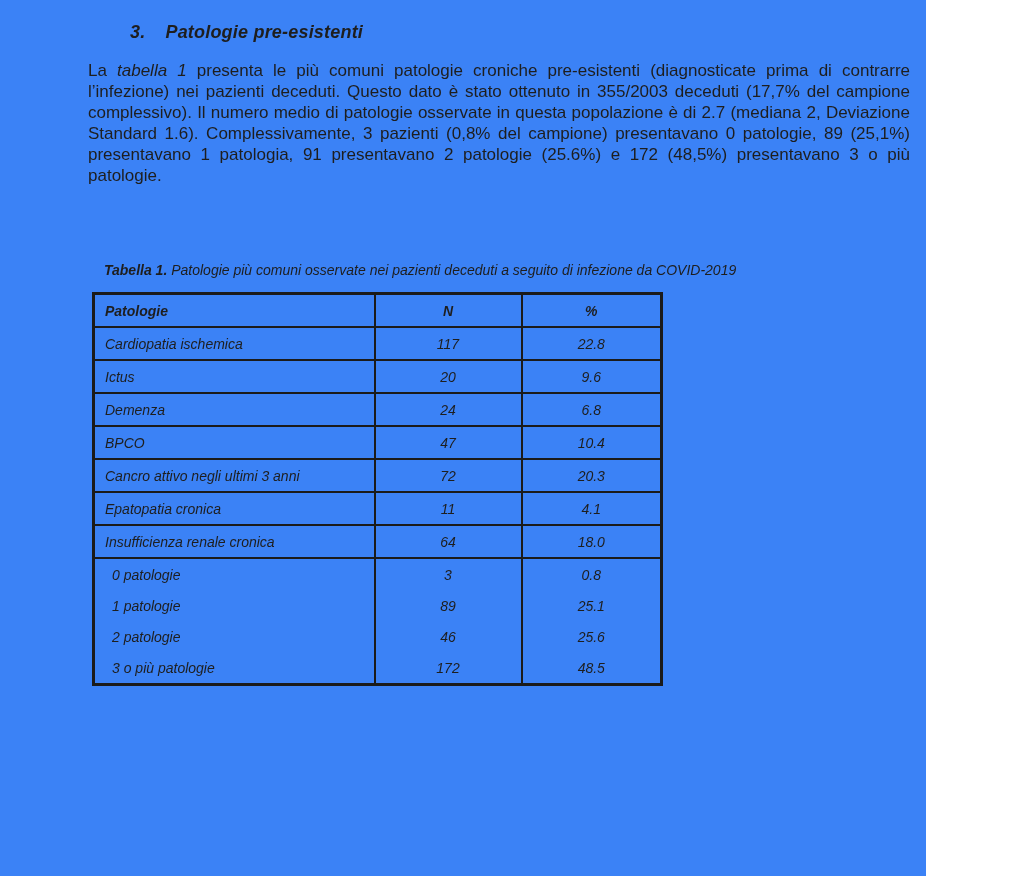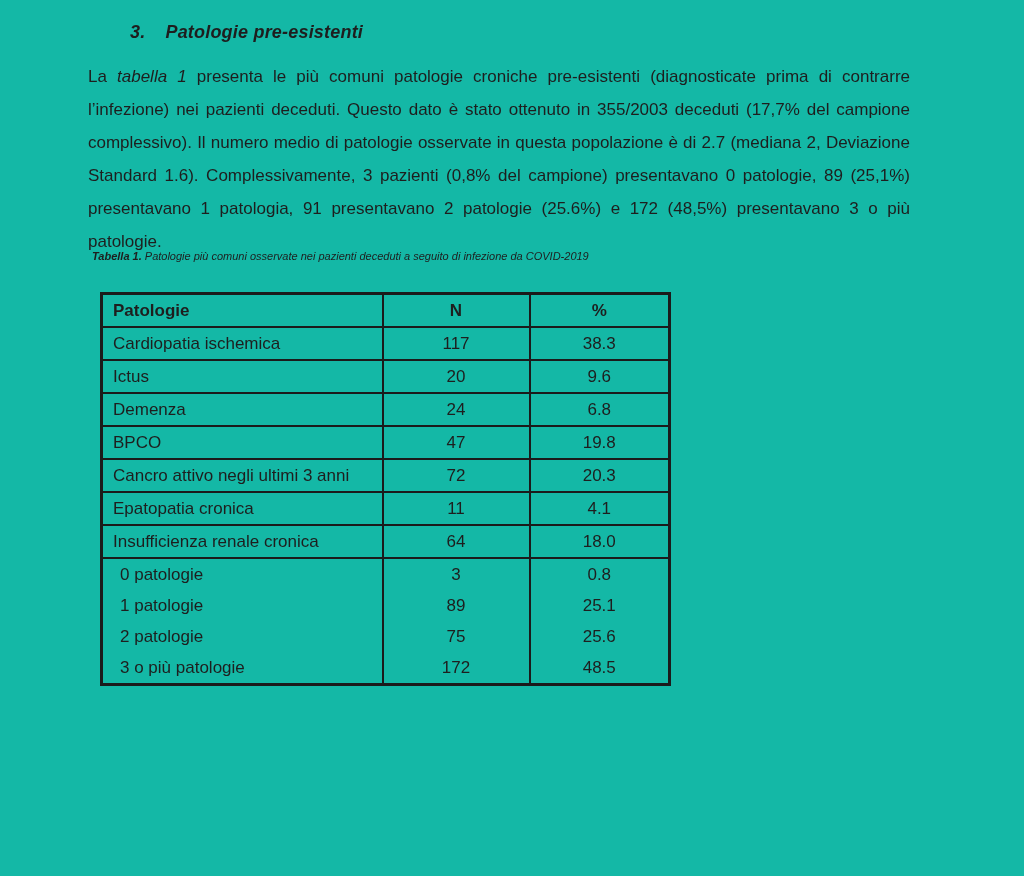--- a/index.html
+++ b/index.html
@@ -2,54 +2,53 @@
 <html><head>
 <meta charset="utf-8">
 <style>
   :root{
     --ink:#1e1e1e;
     --line:#1b1b1b;
   }
   html,body{margin:0;padding:0;background:#ffffff;}
   .page{
     position:relative;
-    width:1024px;height:876px;
-    background:#14b8a6;
+    width:926px;height:876px;
+    background:#3b82f6;
     font-family:"Liberation Sans", sans-serif;
     color:var(--ink);
     overflow:hidden;
   }
   
   .heading{
     position:absolute;top:22px;left:130px;margin:0;
     font-size:18px;font-weight:bold;font-style:italic;
     letter-spacing:.2px;
   }
   .heading .num{display:inline-block;margin-right:20px;}
   
   .intro{
     position:absolute;top:60px;left:88px;width:822px;margin:0;
-    font-size:17px;line-height:33px;
+    font-size:17px;line-height:21px;
     text-align:justify;text-justify:inter-word;
   }
   .intro .it{font-style:italic;}
   
   .caption{
-    position:absolute;top:246px;left:88px;width:900px;margin:4px;
-    font-size:11px;font-style:italic;
+    position:absolute;top:246px;left:88px;width:900px;margin:16px;
+    font-size:14px;font-style:italic;
   }
   .caption .cap-label{font-weight:bold;}
   
   table.tbl{
     position:absolute;top:292px;left:92px;
     width:568px;
     border-collapse:collapse;table-layout:fixed;
-    font-size:17px;color:var(--ink);
+    font-size:14px;font-style:italic;color:var(--ink);
     border:3px solid var(--line);
-    margin-left:8px;
   }
   .tbl th,.tbl td{
     border:2px solid var(--line);
     height:31px;
     padding:0;
     vertical-align:middle;
     font-weight:normal;
     overflow:hidden;white-space:nowrap;
   }
   .tbl .c0{text-align:left;padding-left:10px;}
@@ -87,36 +86,36 @@
       <tr>
         <th class="c0">Patologie</th>
         <th class="c1">N</th>
         <th class="c2">%</th>
       </tr>
     </thead>
     <tbody>
       <tr>
         <td class="c0">Cardiopatia ischemica</td>
         <td class="c1">117</td>
-        <td class="c2">38.3</td>
+        <td class="c2">22.8</td>
       </tr>
       <tr>
         <td class="c0">Ictus</td>
         <td class="c1">20</td>
         <td class="c2">9.6</td>
       </tr>
       <tr>
         <td class="c0">Demenza</td>
         <td class="c1">24</td>
         <td class="c2">6.8</td>
       </tr>
       <tr>
         <td class="c0">BPCO</td>
         <td class="c1">47</td>
-        <td class="c2">19.8</td>
+        <td class="c2">10.4</td>
       </tr>
       <tr>
         <td class="c0">Cancro attivo negli ultimi 3 anni</td>
         <td class="c1">72</td>
         <td class="c2">20.3</td>
       </tr>
       <tr>
         <td class="c0">Epatopatia cronica</td>
         <td class="c1">11</td>
         <td class="c2">4.1</td>
@@ -131,21 +130,21 @@
         <td class="c1">3</td>
         <td class="c2">0.8</td>
       </tr>
       <tr class="sec-row">
         <td class="c0">1 patologie</td>
         <td class="c1">89</td>
         <td class="c2">25.1</td>
       </tr>
       <tr class="sec-row">
         <td class="c0">2 patologie</td>
-        <td class="c1">75</td>
+        <td class="c1">46</td>
         <td class="c2">25.6</td>
       </tr>
       <tr class="sec-row">
         <td class="c0">3 o più patologie</td>
         <td class="c1">172</td>
         <td class="c2">48.5</td>
       </tr>
     </tbody>
   </table>
 

